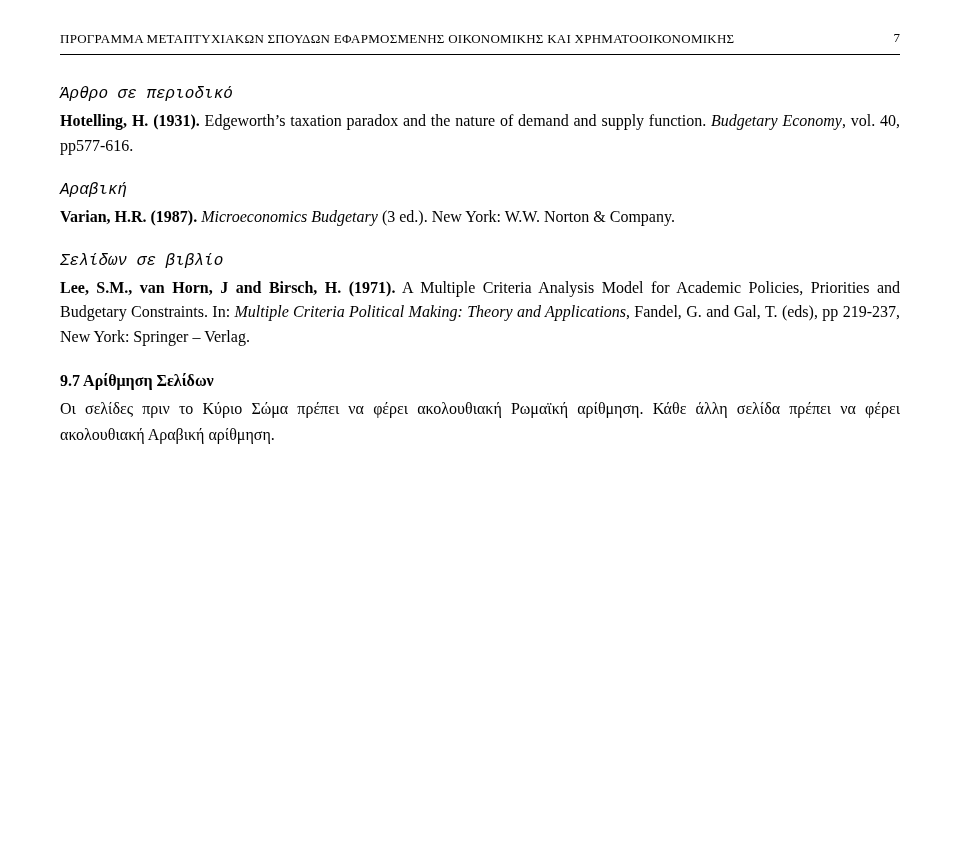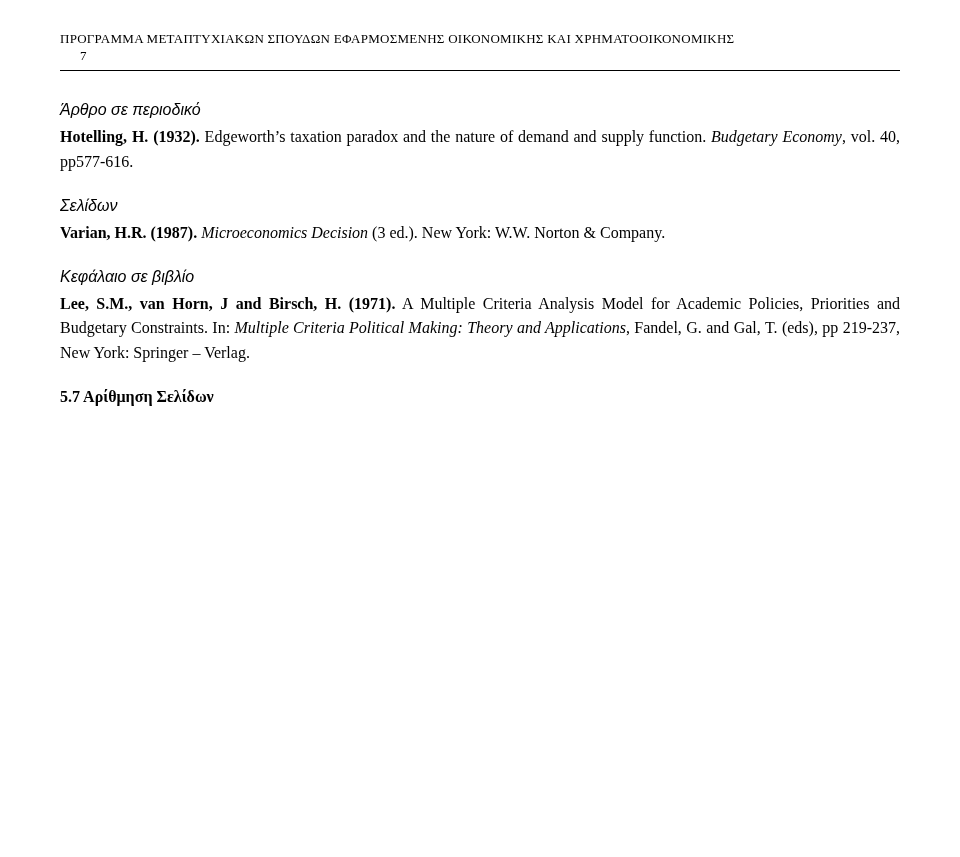--- a/index.html
+++ b/index.html
@@ -24,21 +24,20 @@
       position: relative;
     }
 
     .header-bar {
       display: flex;
       justify-content: space-between;
       align-items: flex-start;
       border-bottom: 1px solid #000;
       padding-bottom: 6px;
       margin-bottom: 30px;
-      flex-direction: column;
     }
 
     .header-title {
       font-size: 13px;
       font-family: "Times New Roman", Times, serif;
       color: #000;
       letter-spacing: 0.02em;
       text-transform: uppercase;
       font-weight: normal;
       max-width: 820px;
@@ -53,21 +52,21 @@
       white-space: nowrap;
       margin-left: 20px;
     }
 
     .section {
       margin-bottom: 22px;
     }
 
     .section-label {
       font-size: 16px;
-      font-family: Liberation Sans, sans-serif;
+      font-family: Liberation Mono, monospace;
       color: #000;
       margin-bottom: 6px;
       font-weight: normal;
       font-style: italic;
     }
 
     .reference-block {
       font-size: 16px;
       font-family: "Times New Roman", Times, serif;
       color: #000;
@@ -111,35 +110,36 @@
 <div class="page-container">
 
   <div class="header-bar">
     <span class="header-title">ΠΡΟΓΡΑΜΜΑ ΜΕΤΑΠΤΥΧΙΑΚΩΝ ΣΠΟΥΔΩΝ ΕΦΑΡΜΟΣΜΕΝΗΣ ΟΙΚΟΝΟΜΙΚΗΣ ΚΑΙ ΧΡΗΜΑΤΟΟΙΚΟΝΟΜΙΚΗΣ</span>
     <span class="header-page-num">7</span>
   </div>
 
   <div class="section">
     <div class="section-label">Άρθρο σε περιοδικό</div>
     <div class="reference-block ref-entry">
-      <span class="author-year">Hotelling, H. (1932).</span><span> Edgeworth’s taxation paradox and the nature of demand and supply function. </span><span class="italic">Budgetary Economy</span><span>, vol. 40, pp577-616.</span>
+      <span class="author-year">Hotelling, H. (1931).</span><span> Edgeworth’s taxation paradox and the nature of demand and supply function. </span><span class="italic">Budgetary Economy</span><span>, vol. 40, pp577-616.</span>
     </div>
   </div>
 
   <div class="section">
-    <div class="section-label">Σελίδων</div>
+    <div class="section-label">Αραβική</div>
     <div class="reference-block ref-entry">
-      <span class="author-year">Varian, H.R. (1987).</span><span class="italic"> Microeconomics Decision</span><span> (3 ed.). New York: W.W. Norton &amp; Company.</span>
+      <span class="author-year">Varian, H.R. (1987).</span><span class="italic"> Microeconomics Budgetary</span><span> (3 ed.). New York: W.W. Norton &amp; Company.</span>
     </div>
   </div>
 
   <div class="section">
-    <div class="section-label">Κεφάλαιο σε βιβλίο</div>
+    <div class="section-label">Σελίδων σε βιβλίο</div>
     <div class="reference-block ref-entry">
       <span class="author-year">Lee, S.M., van Horn, J and Birsch, H. (1971).</span><span> A Multiple Criteria Analysis Model for Academic Policies, Priorities and Budgetary Constraints. In: </span><span class="italic">Multiple Criteria Political Making: Theory and Applications</span><span>, Fandel, G. and Gal, T. (eds), pp 219-237, New York: Springer – Verlag.</span>
     </div>
   </div>
 
   <div class="section">
-    <div class="section-heading">5.7 Αρίθμηση Σελίδων</div>
+    <div class="section-heading">9.7 Αρίθμηση Σελίδων</div>
+    <div class="body-text">Οι σελίδες πριν το Κύριο Σώμα πρέπει να φέρει ακολουθιακή Ρωμαϊκή αρίθμηση. Κάθε άλλη σελίδα πρέπει να φέρει ακολουθιακή Αραβική αρίθμηση.</div>
   </div>
 
 </div>
 
 </body></html>

